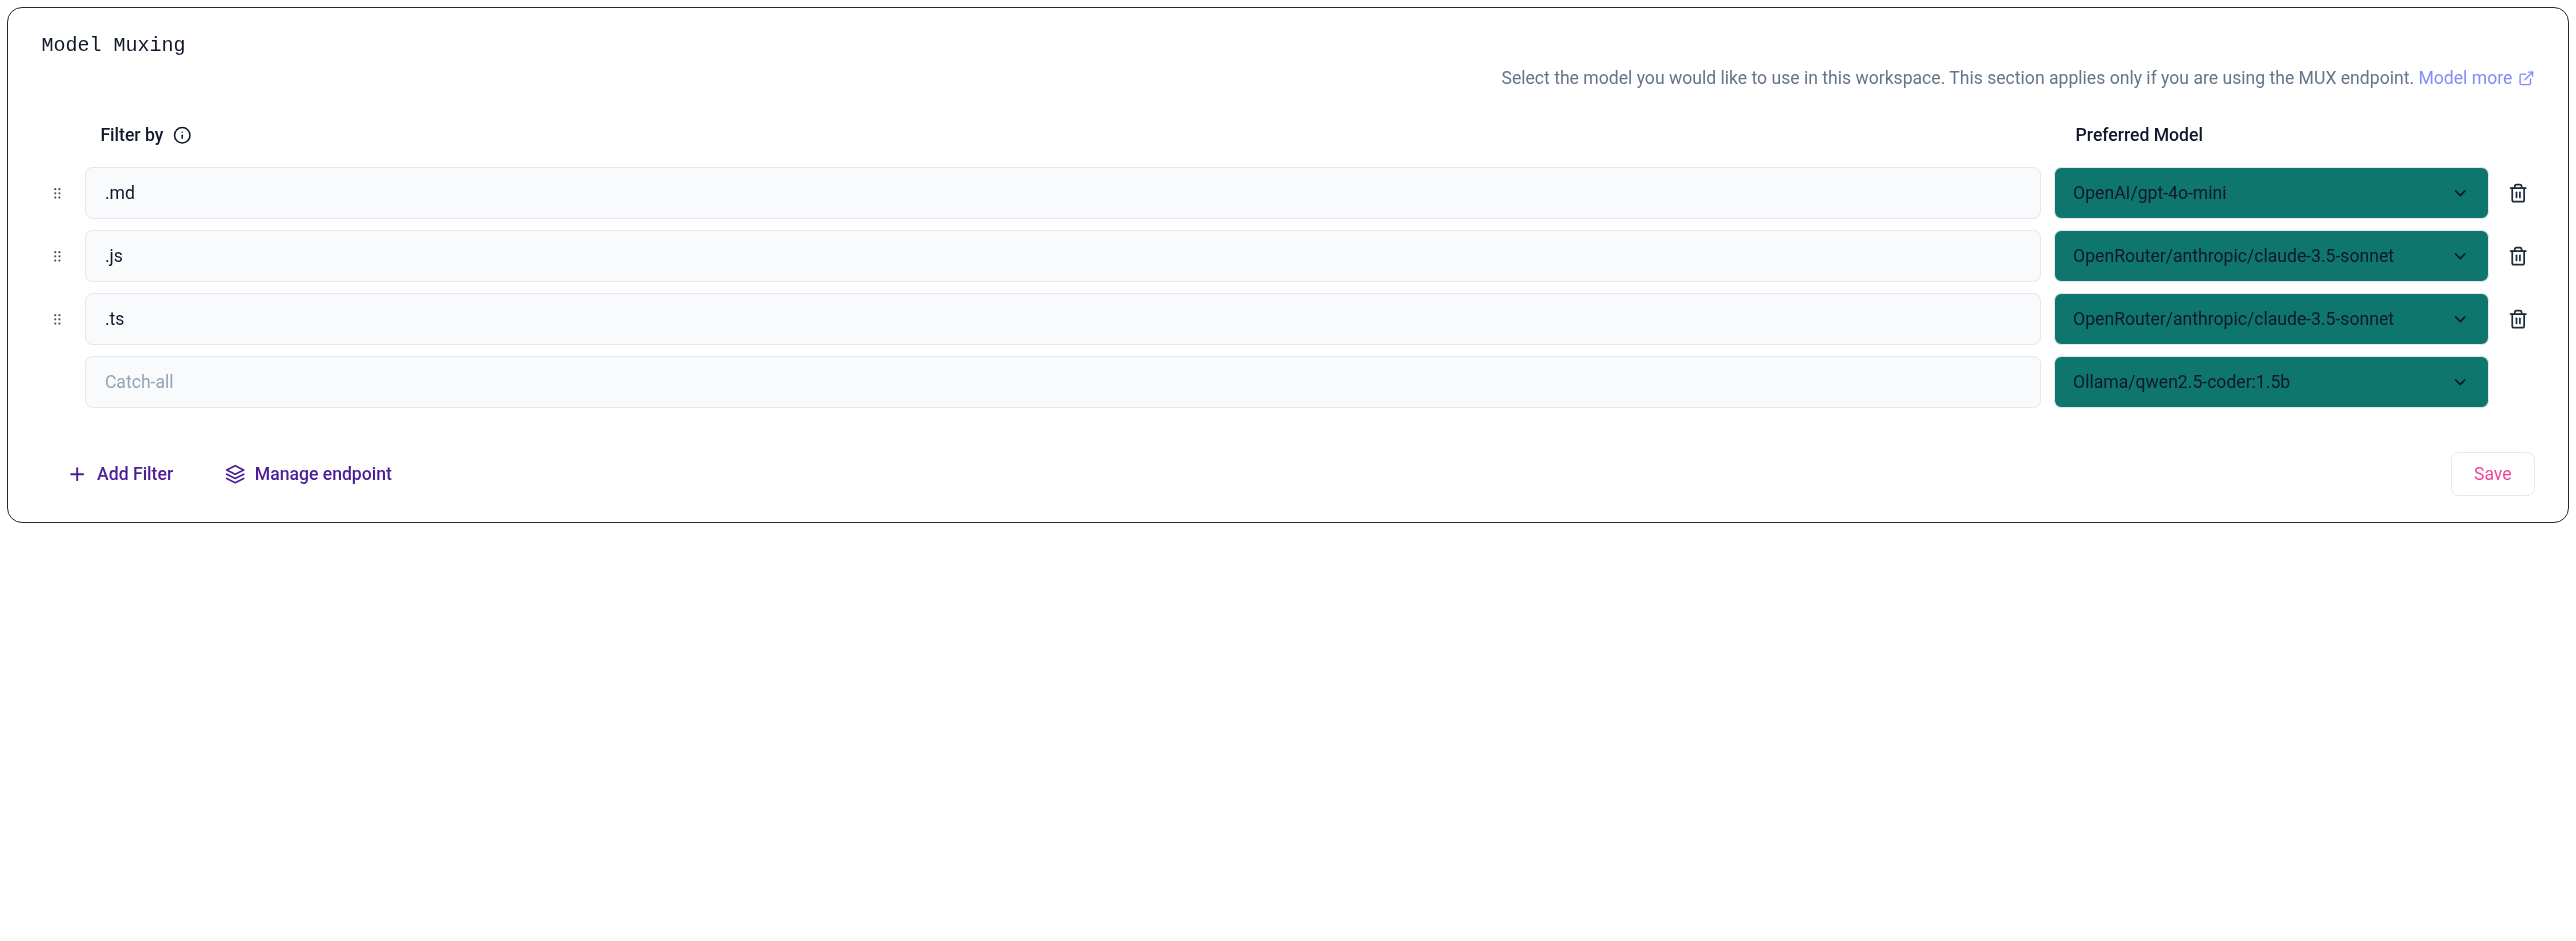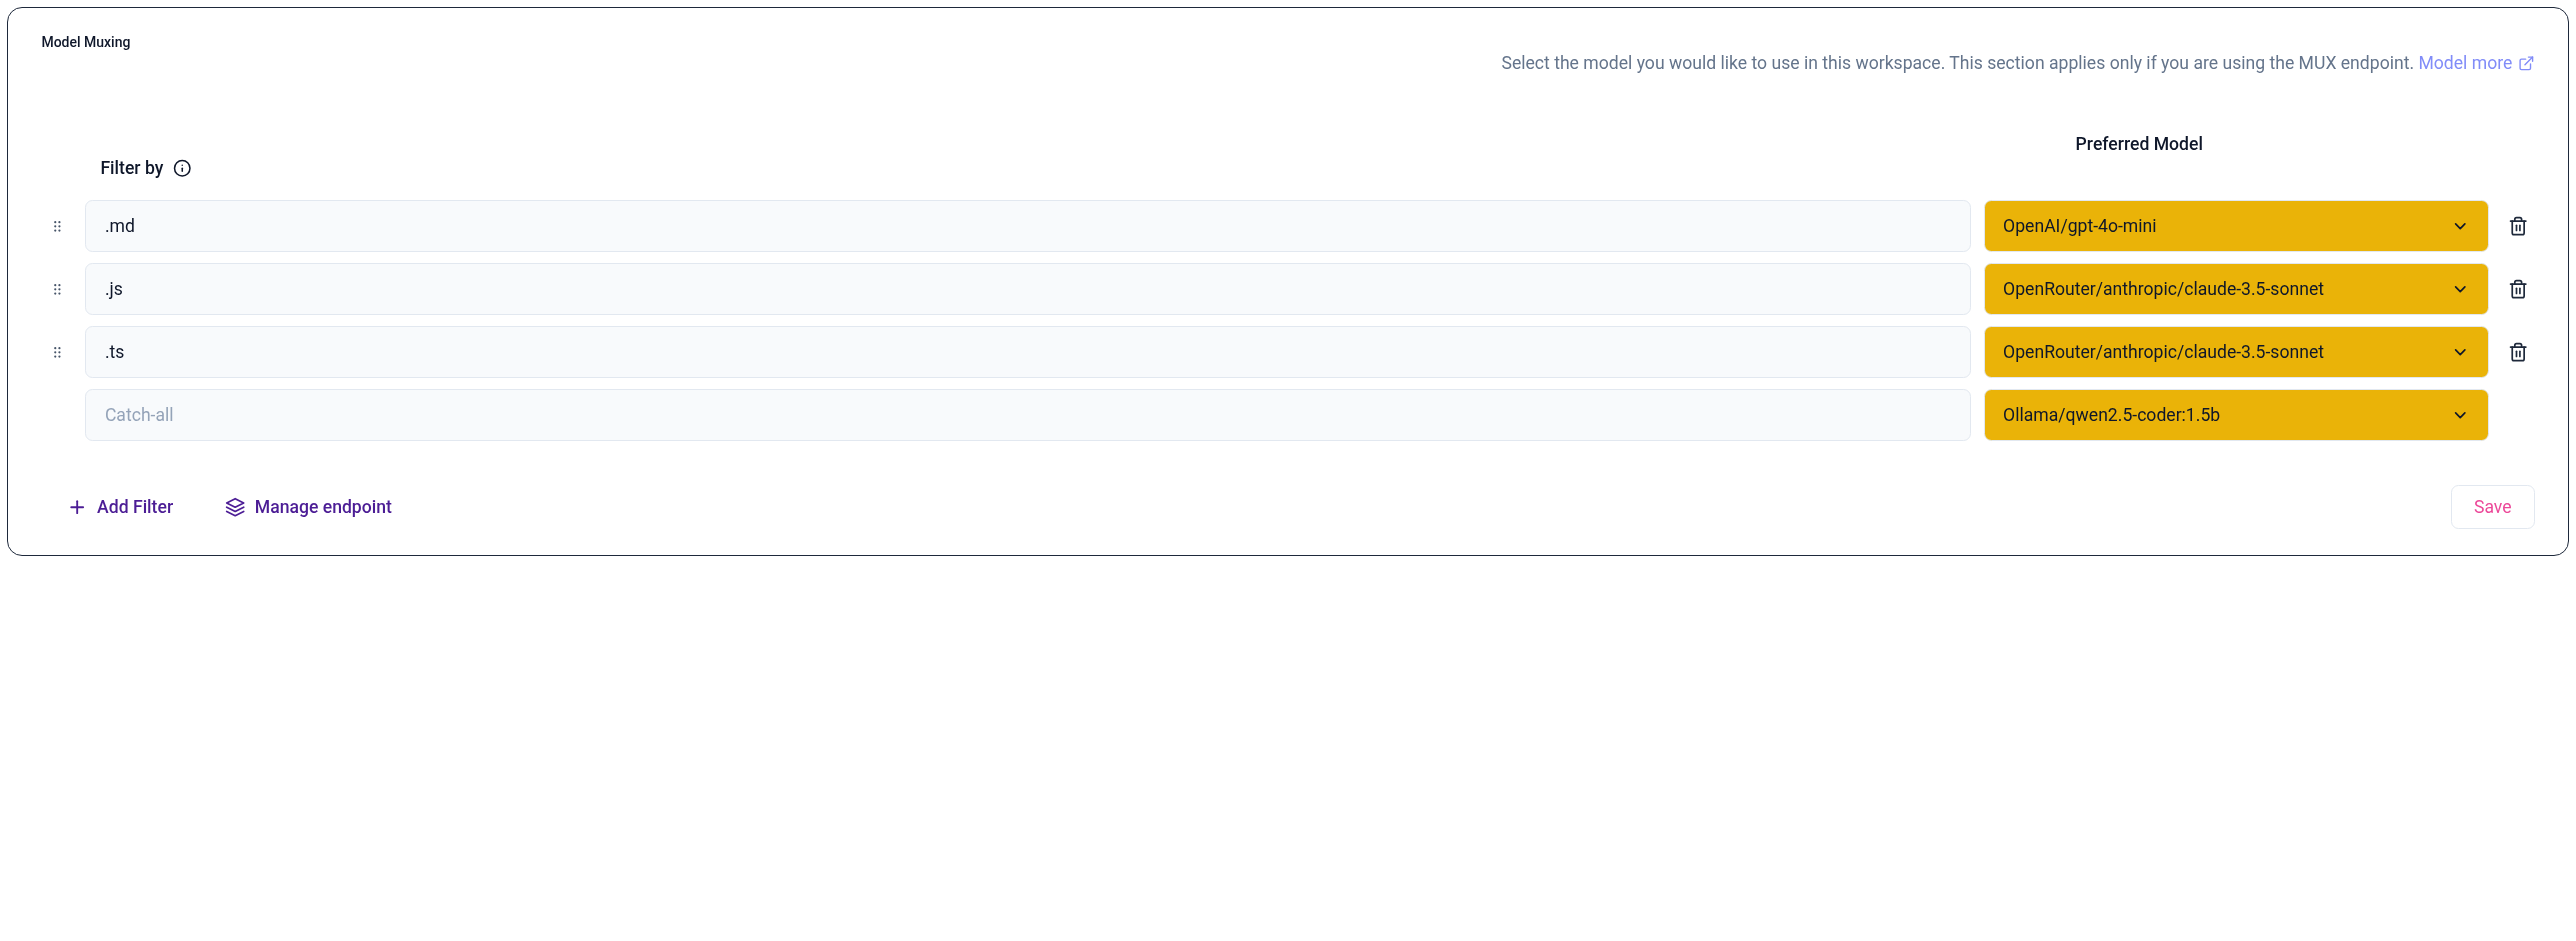--- a/index.html
+++ b/index.html
@@ -12,24 +12,25 @@
     background: #ffffff;
     padding: 7.4px;
   }
   .panel {
     border: 1.9px solid #1e293b;
     border-radius: 15px;
     padding: 26px 33px 26px 33px;
     background: #ffffff;
   }
   .title {
-    font-size: 14px;
+    font-size: 20px;
     font-weight: 500;
     color: #0f172a;
-    margin-bottom: 3px;
+    margin-bottom: 11px;
+    font-family: Liberation Mono, monospace;
   }
   .description {
     font-size: 17.6px;
     color: #64748b;
     margin-bottom: 37px;
     text-align: right;
   }
   .learn-more {
     color: #818cf8;
     text-decoration: none;
@@ -49,21 +50,20 @@
   }
   .header-filter {
     flex: 1;
     display: flex;
     align-items: center;
     gap: 9.3px;
     font-size: 17.6px;
     color: #0f172a;
     font-weight: 500;
     padding-left: 15px;
-    margin-top: 48px;
   }
   .header-model {
     width: 435px;
     font-size: 17.6px;
     color: #0f172a;
     font-weight: 500;
     padding-left: 22px;
     margin-right: 46px;
   }
   .info-icon {
@@ -105,25 +105,25 @@
     padding: 0 18.5px;
     font-size: 17.6px;
     color: #0f172a;
     font-family: inherit;
     outline: none;
   }
   .filter-input::placeholder {
     color: #94a3b8;
   }
   .model-select {
-    width: 505px;
+    width: 435px;
     height: 52px;
     border: 0.9px solid #e2e8f0;
     border-radius: 7.4px;
-    background: #eab308;
+    background: #0f766e;
     padding: 0 18.5px;
     display: flex;
     align-items: center;
     justify-content: space-between;
     cursor: pointer;
     font-size: 17.6px;
     color: #0f172a;
   }
   .chevron {
     width: 18.5px;

